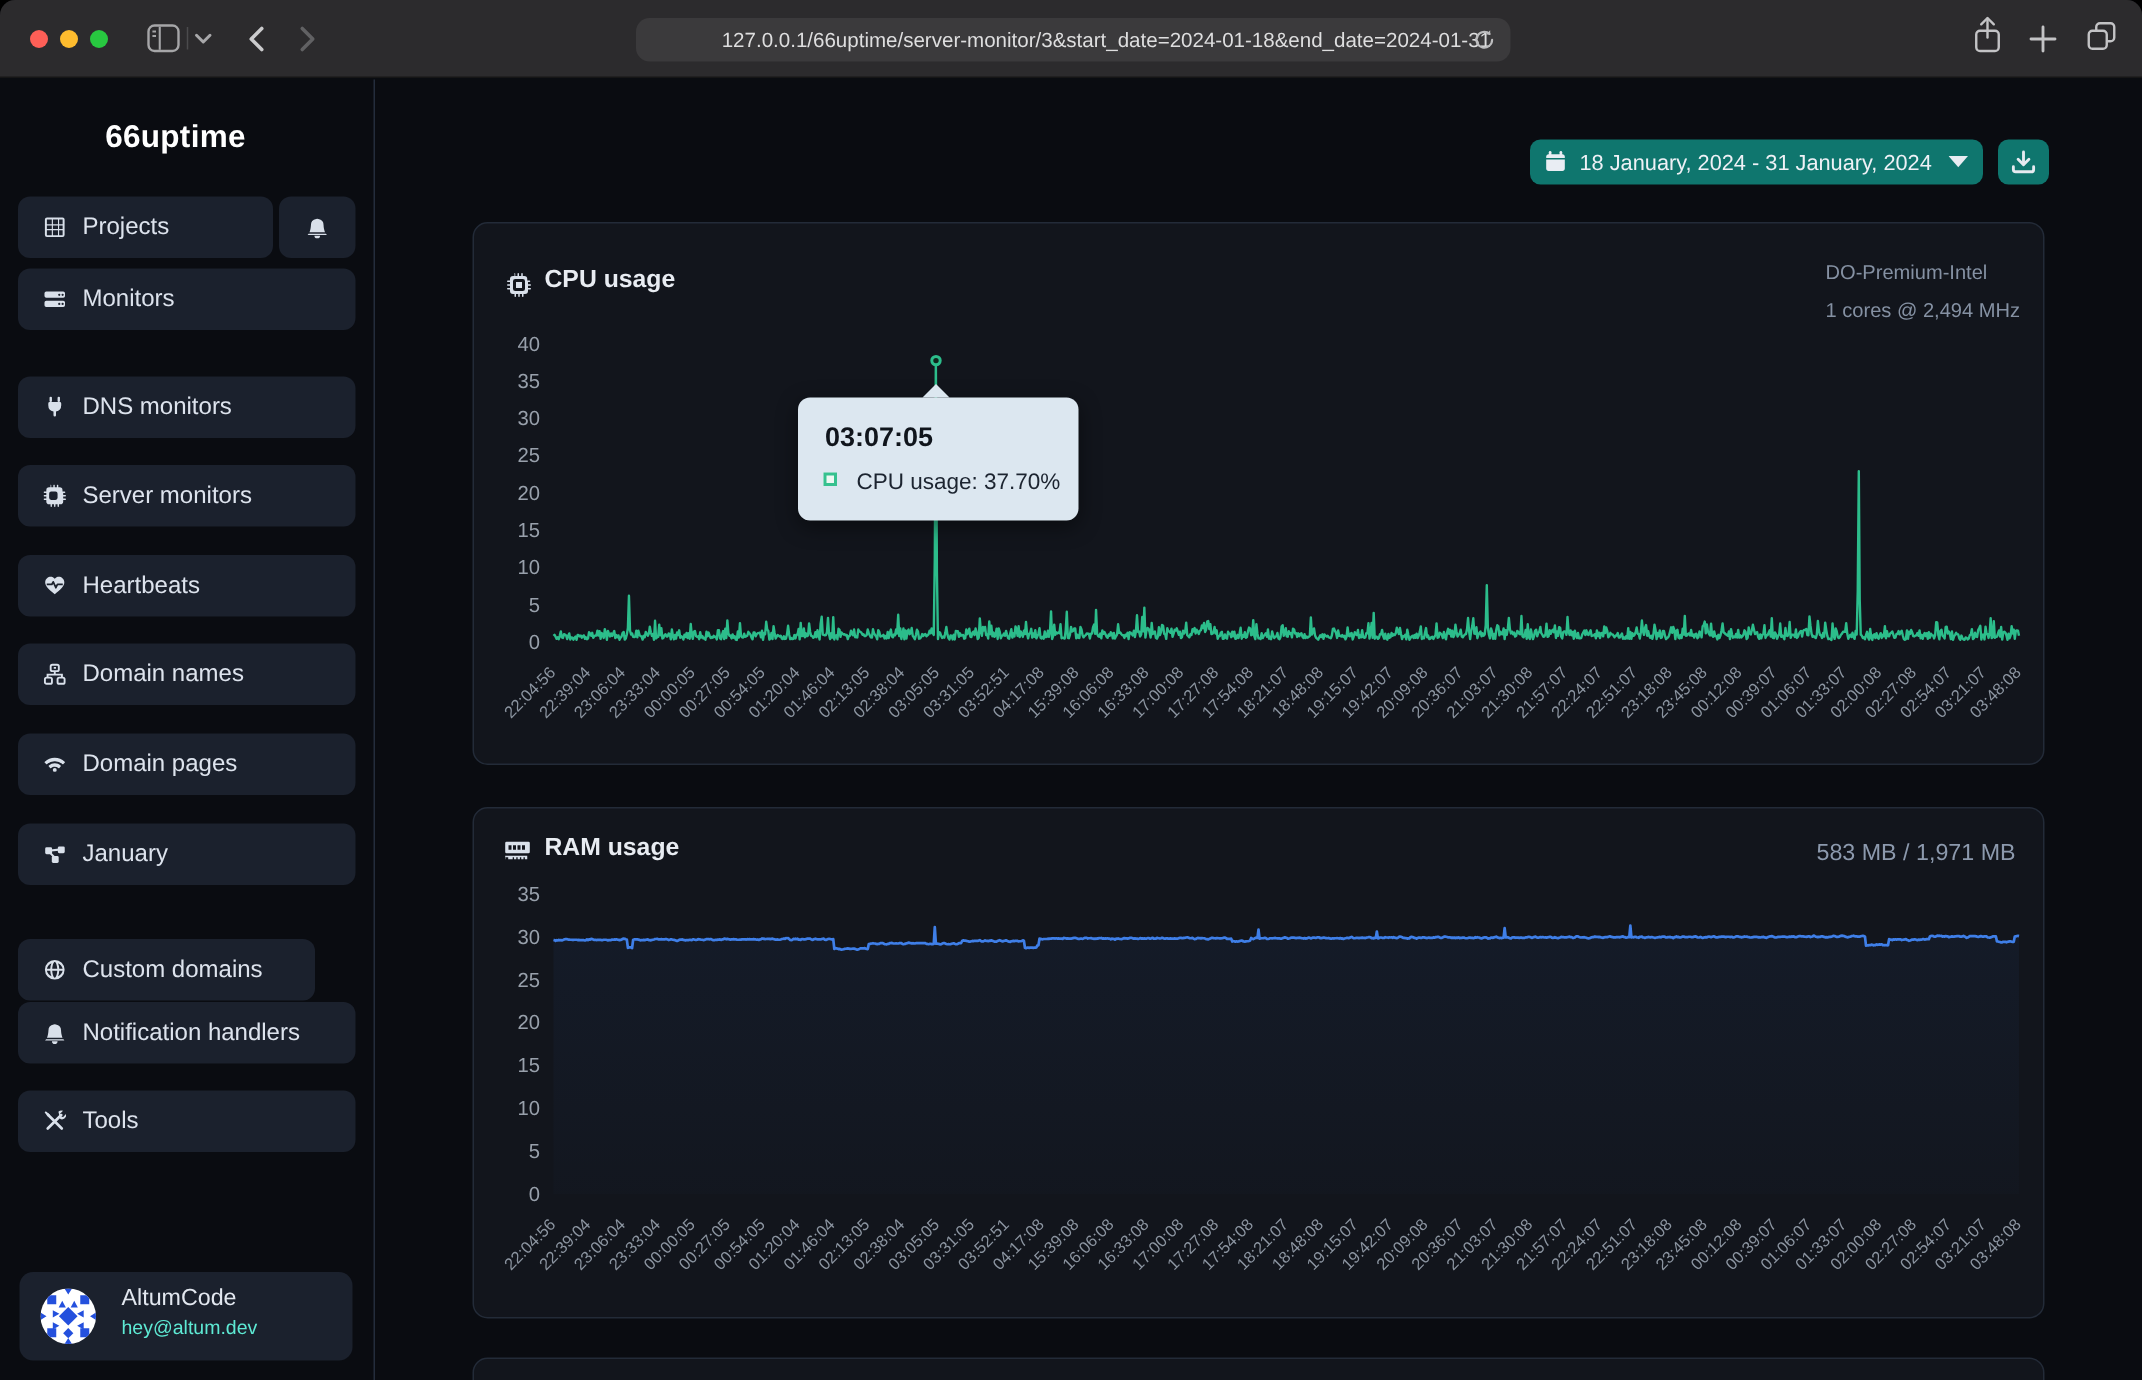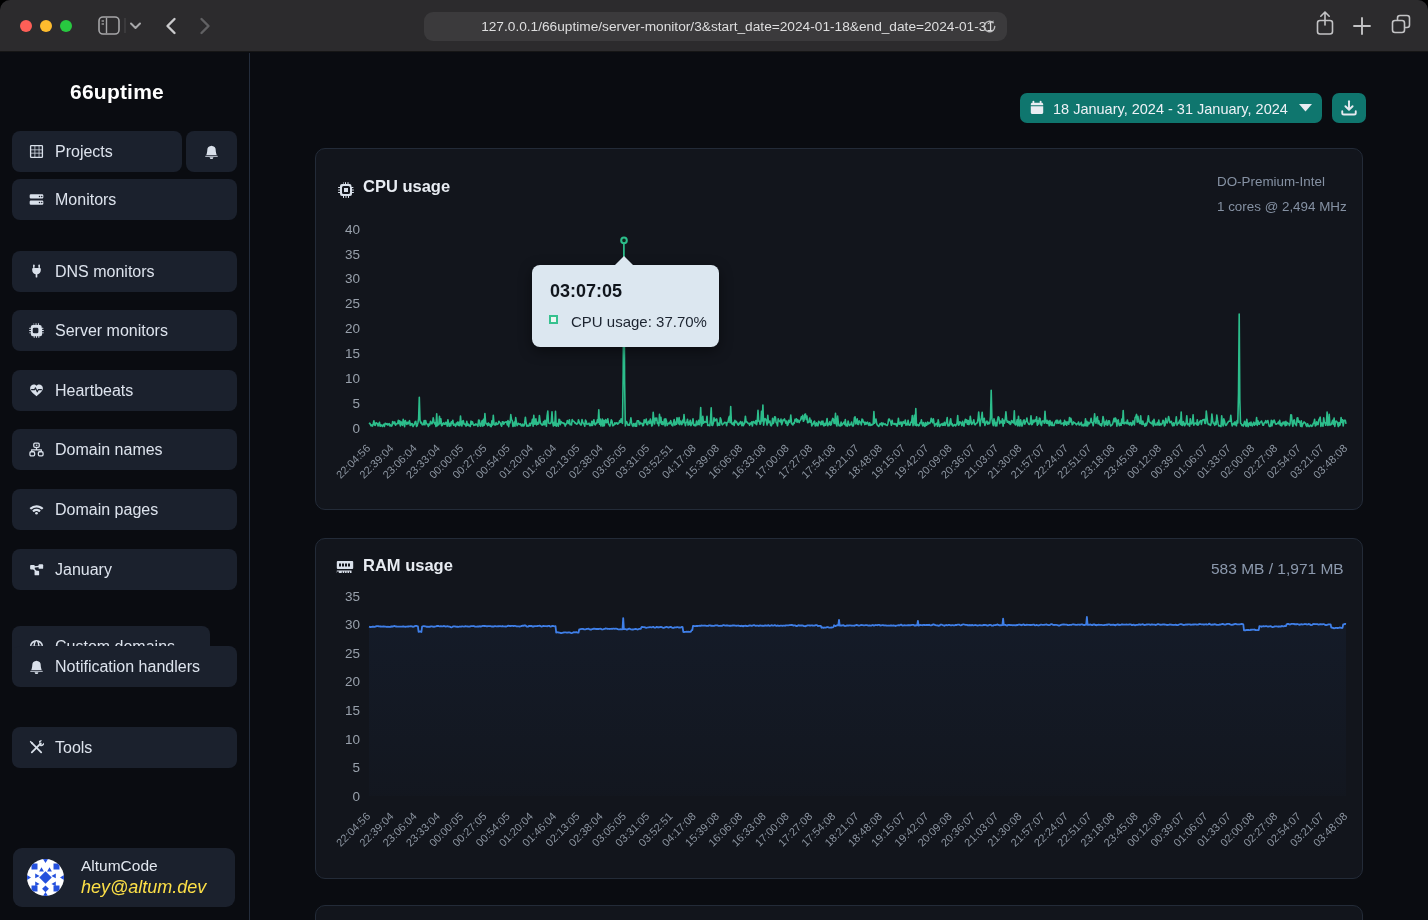--- a/index.html
+++ b/index.html
@@ -21,21 +21,21 @@
   font-size:21px; font-weight:700; letter-spacing:.2px; }
 .mi { position:absolute; left:12px; height:41px; background:#1b212d; border-radius:8px;
   color:#dde3ed; font-size:16px; display:flex; align-items:center; padding-left:17px; }
 .mi svg { flex:0 0 auto; }
 .mi span { margin-left:11px; white-space:nowrap; }
 .bellbtn { left:185.5px; width:51px; padding-left:0; justify-content:center; }
 .foot { position:absolute; left:13px; top:795px; width:222px; height:59px; background:#1b212d;
   border-radius:9px; }
 .foot svg { position:absolute; left:14px; top:11px; }
 .fname { position:absolute; left:68px; top:9px; font-size:15.5px; color:#e2e7ef; }
-.fmail { position:absolute; left:68px; top:29px; font-size:18px; color:#fde047;font-style:italic; }
+.fmail { position:absolute; left:68px; top:29px; font-size:13px; color:#5eead4; }
 
 .main { position:absolute; left:250px; top:0; width:1178px; height:867px; background:#0a0c11; }
 .btn { position:absolute; background:#0f766e; border-radius:7px; height:30px; }
 .datebtn { left:770px; top:40px; width:302px; color:#eef1f6; font-size:14.5px; }
 .datebtn .txt { position:absolute; left:33px; top:7.5px; }
 .dlbtn { left:1082px; top:40px; width:34px; }
 .card { position:absolute; left:65px; width:1048px; background:#12151c;
   border:1px solid #232b38; border-radius:10px; }
 .ctitle { position:absolute; left:47px; font-size:16.5px; font-weight:700; color:#e8ecf2; }
 .cmeta { position:absolute; font-size:13.4px; color:#8591a3; }
@@ -330,21 +330,21 @@
             </g>
           </svg>
           <span>January</span>
         </div>
 <div class="mi" style="top:573px;width:198px">
           <svg width="15" height="15" viewBox="0 0 16 16">
             <path fill="#d9e0ea" d="M8 1a7 7 0 1 0 0 14A7 7 0 0 0 8 1zm5.6 6.3h-2.4a11 11 0 0 0-.85-3.9 5.6 5.6 0 0 1 3.25 3.9zM8 2.4c.66 0 1.6 1.87 1.8 4.9H6.2C6.4 4.27 7.34 2.4 8 2.4zM5.65 3.4a11 11 0 0 0-.85 3.9H2.4a5.6 5.6 0 0 1 3.25-3.9zM2.4 8.7h2.4c.07 1.45.37 2.8.85 3.9a5.6 5.6 0 0 1-3.25-3.9zm3.8 0h3.6C9.6 11.73 8.66 13.6 8 13.6S6.4 11.73 6.2 8.7zm4.15 3.9c.48-1.1.78-2.45.85-3.9h2.4a5.6 5.6 0 0 1-3.25 3.9z"></path>
           </svg>
           <span>Custom domains</span>
         </div>
-<div class="mi" style="top:593px;width:225px">
+<div class="mi" style="top:615px;width:225px">
           <svg width="15" height="15" viewBox="0 0 16 16">
             <path fill="#d9e0ea" d="M8 16a2 2 0 0 0 2-2H6a2 2 0 0 0 2 2zM8 1.9l-.8.16A4.5 4.5 0 0 0 3.5 6.5c0 .54-.12 1.87-.42 3.18-.15.65-.35 1.34-.62 1.92h11.08c-.27-.58-.47-1.27-.62-1.92-.3-1.31-.42-2.64-.42-3.18a4.5 4.5 0 0 0-3.7-4.44L8 1.9zM14.2 12.6c.22.44.45.8.7.9H1.1c.25-.1.48-.46.7-.9h12.4z"></path>
           </svg>
           <span>Notification handlers</span>
         </div>
 <div class="mi" style="top:674px;width:225px">
           <svg width="15" height="15" viewBox="0 0 16 16">
             <g stroke="#d9e0ea" fill="none" stroke-width="1.9" stroke-linecap="round">
               <path d="M3.2 3.4 13 13.2"></path>
               <path d="M12.6 3.6 3 13.2"></path>

